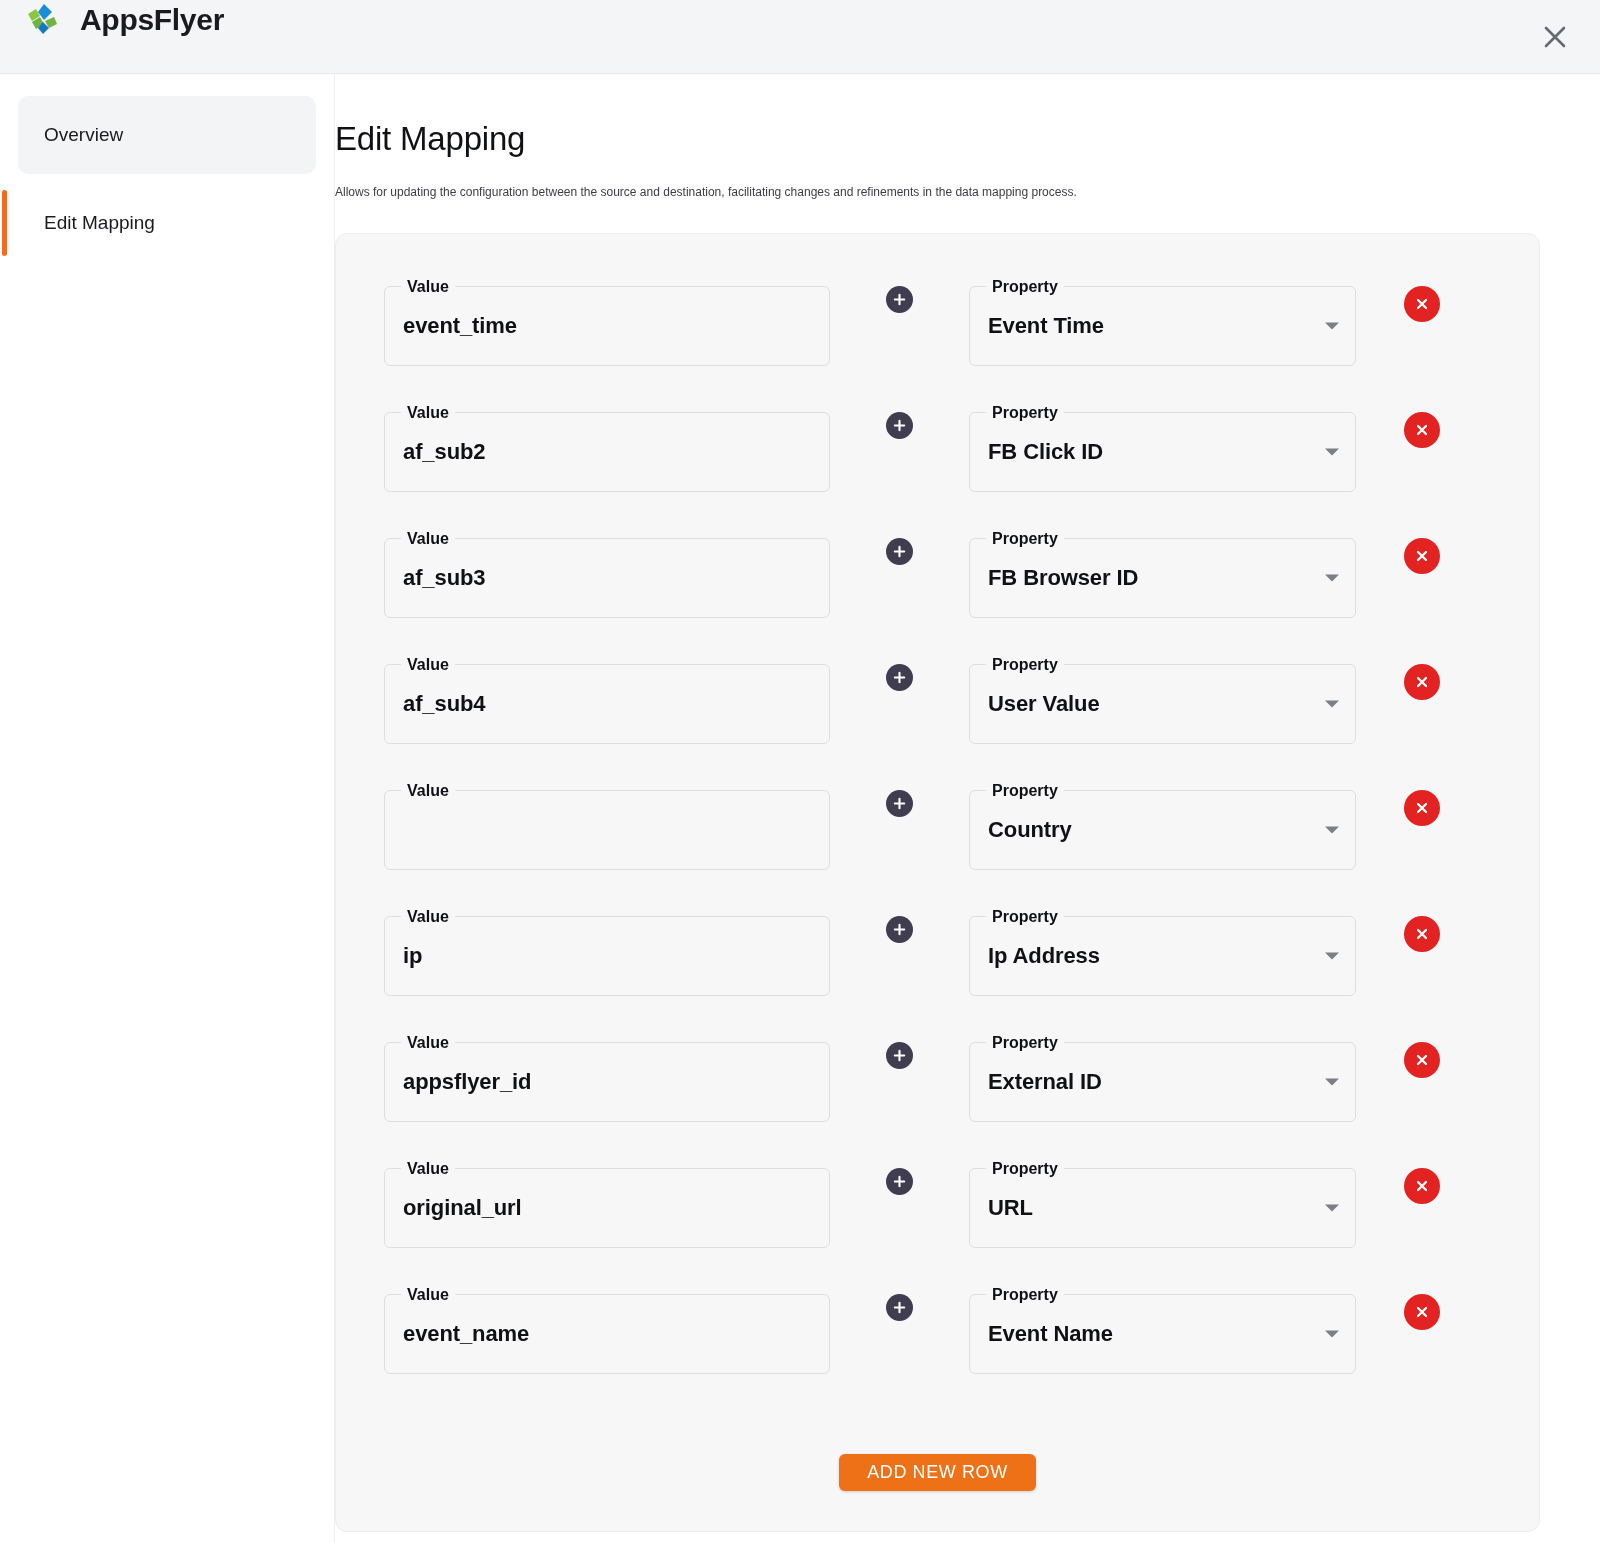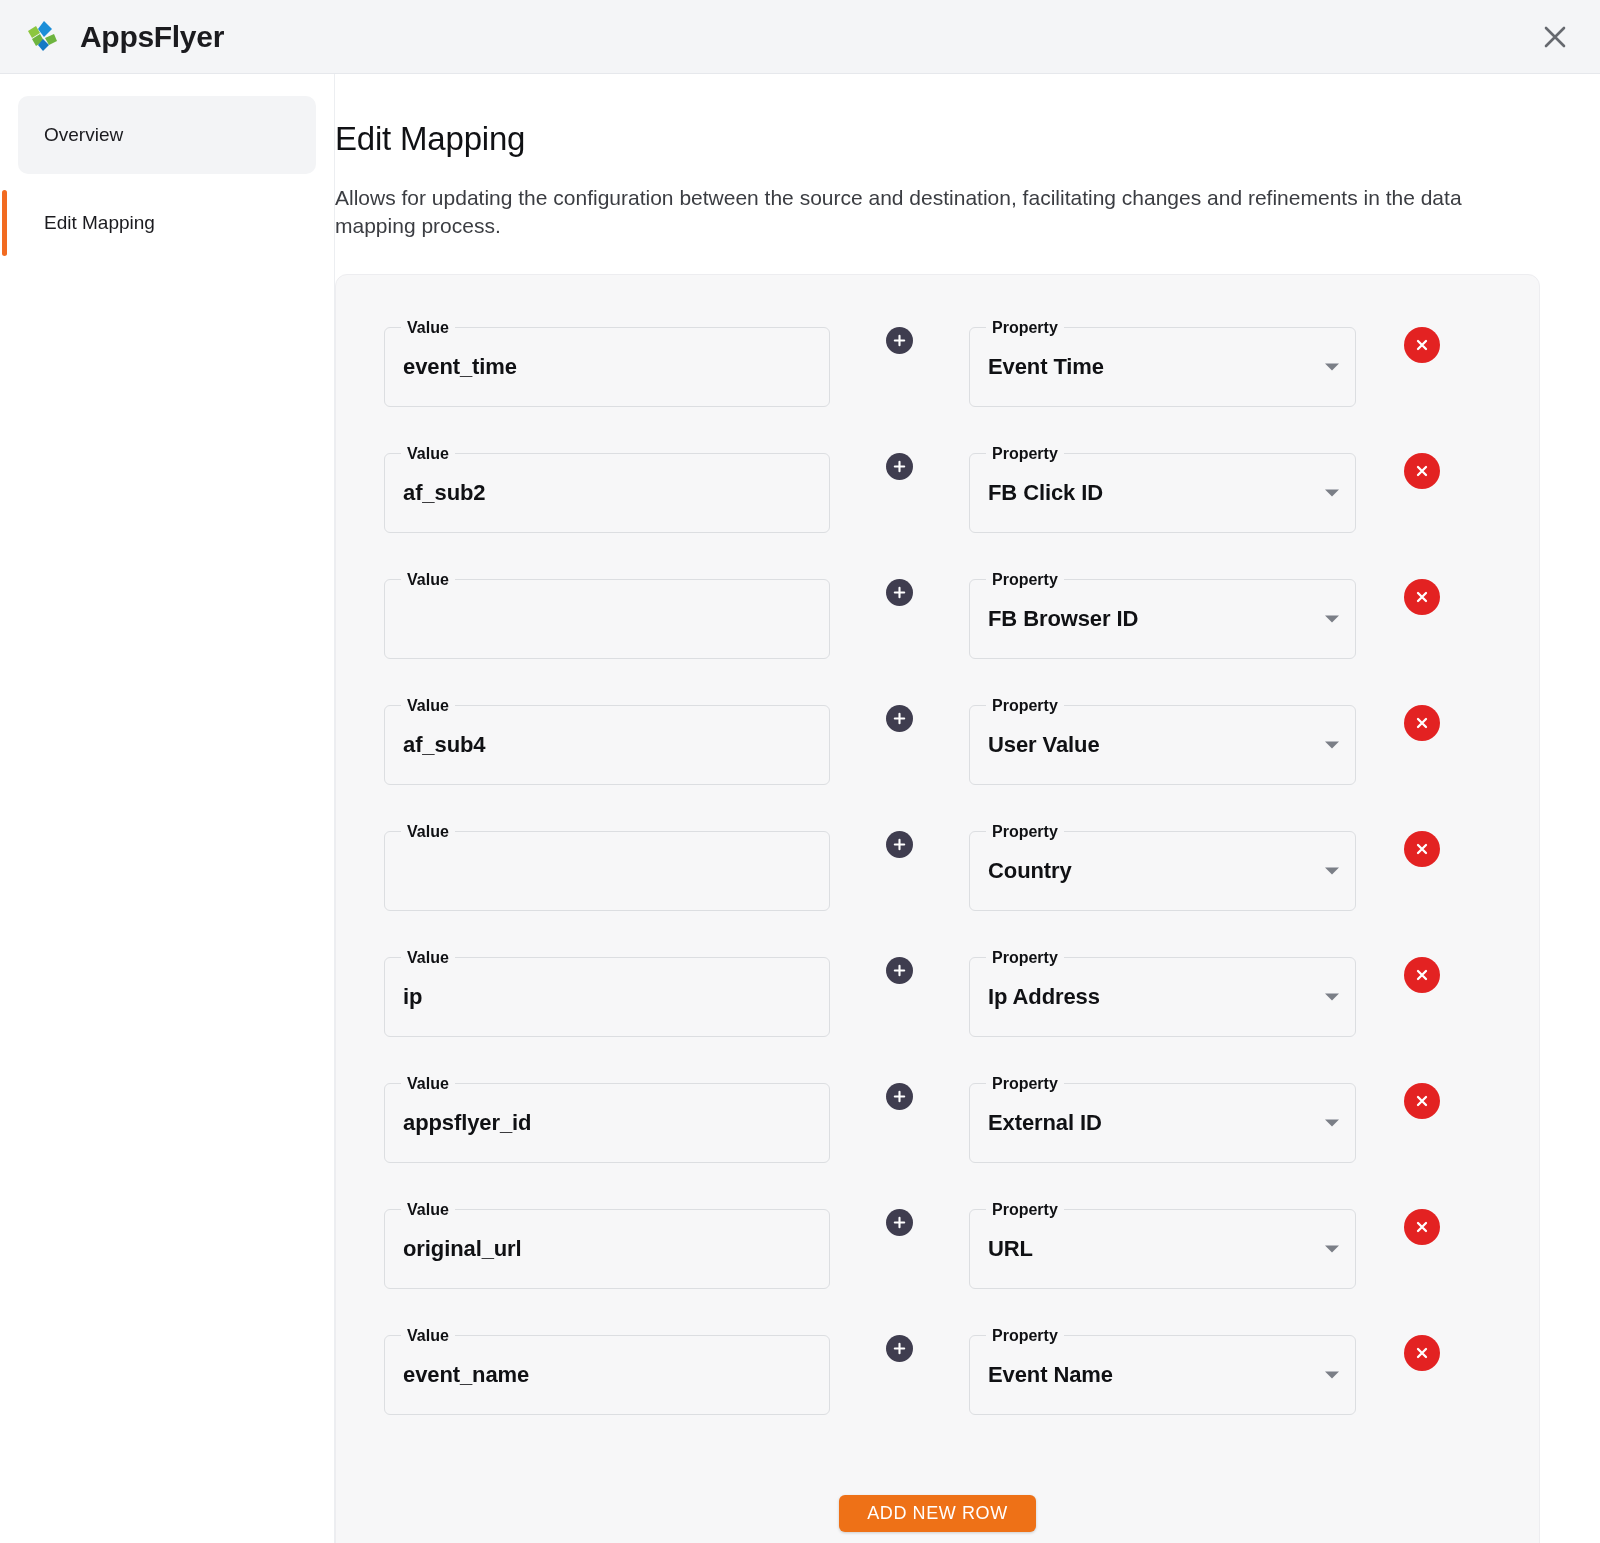--- a/index.html
+++ b/index.html
@@ -10,21 +10,21 @@
     font-family: "Liberation Sans", sans-serif;
     -webkit-font-smoothing: antialiased;
   }
 
   
   .app-header {
     position: absolute; top: 0; left: 0;
     width: 1600px; height: 74px;
     background: #f4f5f7;
     border-bottom: 1px solid #e6e8ec;
-    display: flex; align-items: center;
+    display: flex; align-items: flex-start;
   }
   .brand { display: flex; align-items: center; margin-left: 24px; }
   .brand-logo { width: 40px; height: 40px; position: relative; }
   .brand-name {
     margin-left: 16px;
     font-size: 30px;
     font-weight: 600;
     color: #1b1b1f;
     letter-spacing: -0.3px;
   }
@@ -79,21 +79,21 @@
     overflow: hidden;
   }
   .page-title {
     margin: 20px 0 0 0;
     padding-left: 0;
     font-size: 33px; font-weight: 500; color: #101114;
     letter-spacing: -0.2px;
   }
   .page-sub {
     margin-top: 26px;
-    font-size: 21px;
+    font-size: 12px;
     color: #3b3d42;
     line-height: 1.35;
   }
   .main-inner { padding-left: 0; }
 
   
   .panel {
     margin-top: 33px;
     width: 1205px;
     min-height: 1260px;
@@ -271,20 +271,21 @@
               </div>
               <div class="del-btn">
                 <svg width="18" height="18" viewBox="0 0 18 18" xmlns="http://www.w3.org/2000/svg">
                   <path d="M5 5 L13 13 M13 5 L5 13" stroke="#ffffff" stroke-width="2.3" stroke-linecap="round"></path>
                 </svg>
               </div>
             </div>
             <div class="map-row">
               <div class="field value-field">
                 <span class="field-label">Value</span>
+                <input class="field-text" value="af_sub3" style="">
               </div>
               <div class="plus-btn">
                 <svg width="13" height="13" viewBox="0 0 13 13" xmlns="http://www.w3.org/2000/svg">
                   <path d="M6.5 1.8 V11.2 M1.8 6.5 H11.2" stroke="#ffffff" stroke-width="2.1" stroke-linecap="round"></path>
                 </svg>
               </div>
               <div class="field prop-field">
                 <span class="field-label">Property</span>
                 <span class="field-text">FB Browser ID</span>
                 <span class="caret"></span>

